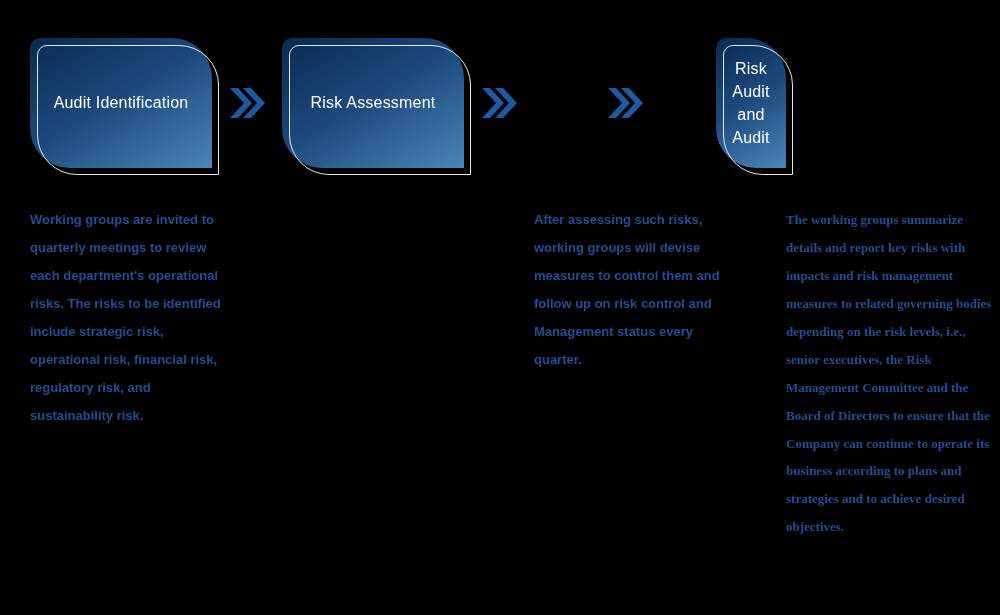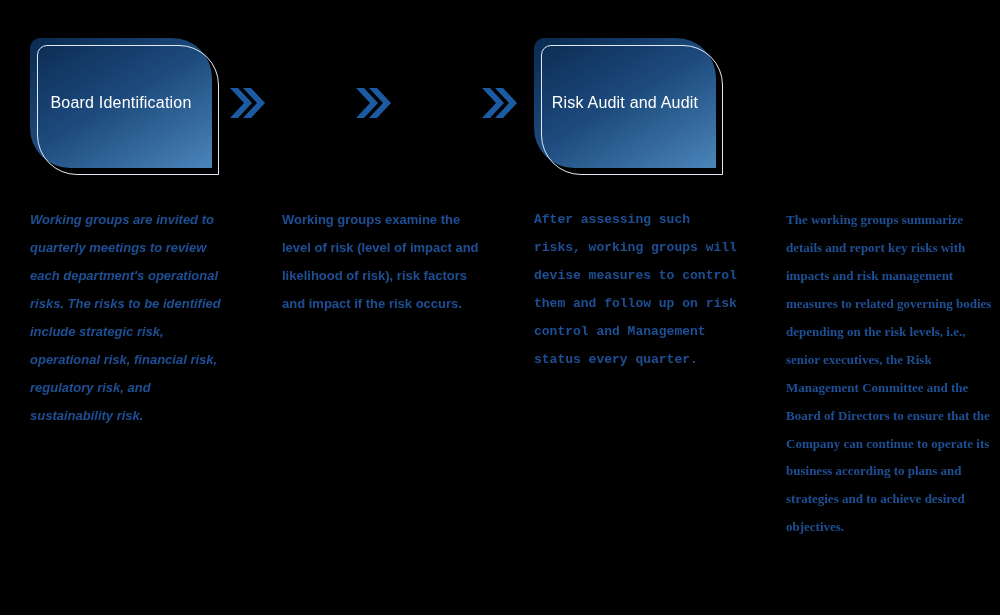--- a/index.html
+++ b/index.html
@@ -68,43 +68,46 @@
     margin-top: 38px;
   }
   .desc {
     margin: 0;
     color: #1e4f95;
     font-size: 13px;
     font-weight: bold;
     line-height: 2.15;
     width: 206px;
   }
-  .desc.c1 { grid-column: 1; font-style: italic; }
+  .desc.c1 { grid-column: 1; }
   .desc.c3 { grid-column: 3; }
-  .desc.c5 { grid-column: 5; font-family: Liberation Mono, monospace; }
+  .desc.c5 { grid-column: 5; }
   .desc.c7 { grid-column: 7; width: 212px; font-family: Liberation Serif, serif; }
 </style>
 </head>
 <body>
 
 <div class="canvas">
 
   <div class="flow-row">
 
     <div class="step-box">
-      <span class="step-title">Board Identification</span>
+      <span class="step-title">Audit Identification</span>
     </div>
 
     <div class="chevron-cell">
       <svg width="40" height="34" viewBox="0 0 40 34">
         <path d="M3 2 L17 17 L3 32 L11 32 L25 17 L11 2 Z" fill="#1c5aa2"></path>
         <path d="M16 2 L30 17 L16 32 L24 32 L38 17 L24 2 Z" fill="#1c5aa2"></path>
       </svg>
     </div>
 
+    <div class="step-box">
+      <span class="step-title">Risk Assessment</span>
+    </div>
 
     <div class="chevron-cell">
       <svg width="40" height="34" viewBox="0 0 40 34">
         <path d="M3 2 L17 17 L3 32 L11 32 L25 17 L11 2 Z" fill="#1c5aa2"></path>
         <path d="M16 2 L30 17 L16 32 L24 32 L38 17 L24 2 Z" fill="#1c5aa2"></path>
       </svg>
     </div>
 
 
     <div class="chevron-cell">
@@ -115,18 +118,17 @@
     </div>
 
     <div class="step-box">
       <span class="step-title">Risk Audit and Audit</span>
     </div>
 
   </div>
 
   <div class="desc-row">
     <p class="desc c1">Working groups are invited to quarterly meetings to review each department's operational risks. The risks to be identified include strategic risk, operational risk, financial risk, regulatory risk, and sustainability risk.</p>
-    <p class="desc c3">Working groups examine the level of risk (level of impact and likelihood of risk), risk factors and impact if the risk occurs.</p>
     <p class="desc c5">After assessing such risks, working groups will devise measures to control them and follow up on risk control and Management status every quarter.</p>
     <p class="desc c7">The working groups summarize details and report key risks with impacts and risk management measures to related governing bodies depending on the risk levels, i.e., senior executives, the Risk Management Committee and the Board of Directors to ensure that the Company can continue to operate its business according to plans and strategies and to achieve desired objectives.</p>
   </div>
 
 </div>
 
 </body></html>

